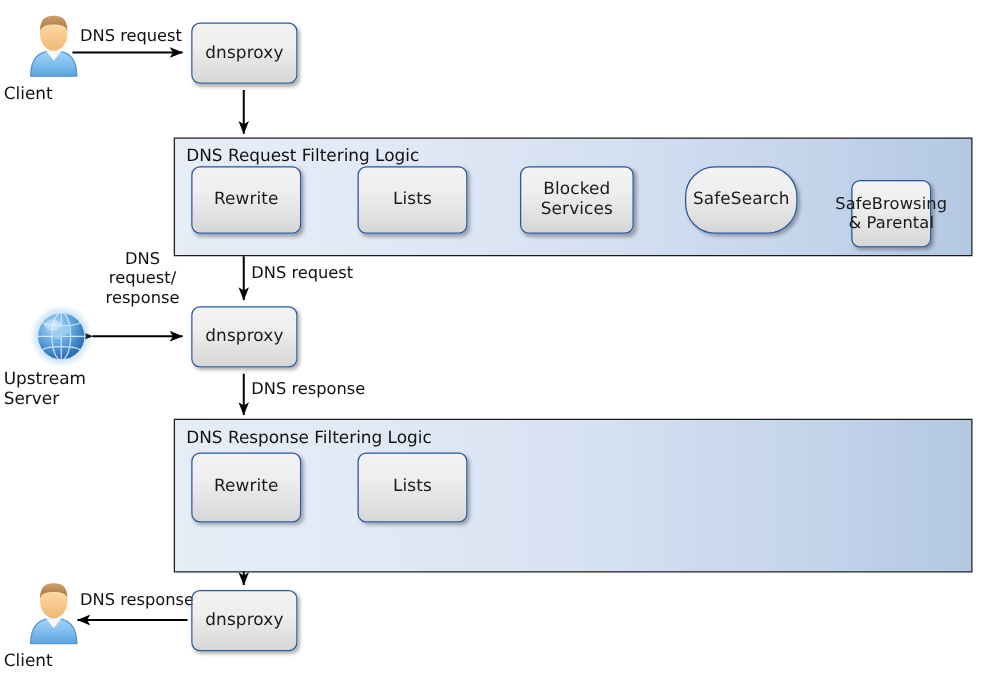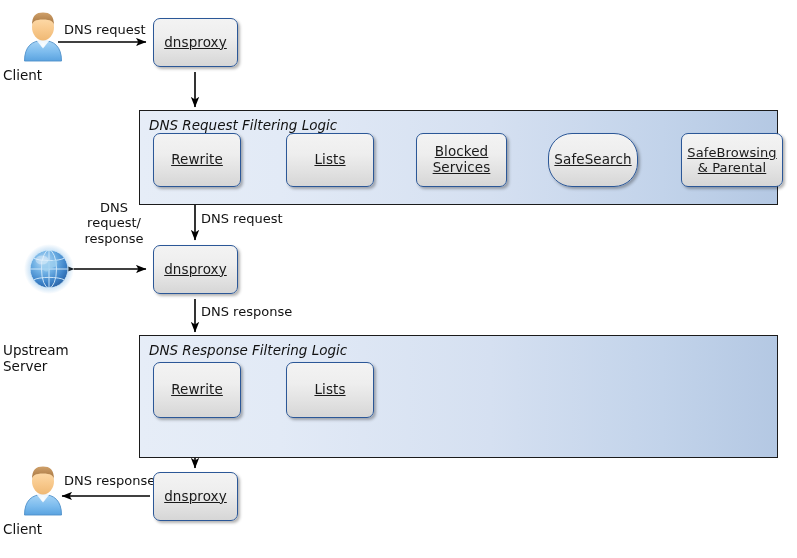--- a/index.html
+++ b/index.html
@@ -37,31 +37,29 @@
     background: linear-gradient(to bottom, #f3f3f3 0%, #eeeeee 38%, #e2e2e2 70%, #d6d6d6 100%);
     box-shadow: 2px 2px 3px rgba(0,0,0,0.30);
     display: flex;
     align-items: center;
     justify-content: center;
     text-align: center;
     color: #1a1a1a;
     font-size: 13.5px;
     line-height: 1.18;
     letter-spacing: 0.1px;
-    text-decoration: underline;
   }
   .node span { display: block; }
 
   
   .panel {
     position: absolute;
     box-sizing: border-box;
     border: 1.6px solid #1b1b1b;
     background: linear-gradient(to right, #e6edf7 0%, #e2eaf6 22%, #d5e0f1 55%, #c2d3ea 82%, #b4c8e3 100%);
-    font-style: italic;
   }
   .panel-title {
     position: absolute;
     left: 9px;
     top: 6px;
     font-size: 13.5px;
     color: #111111;
     white-space: nowrap;
   }
 
@@ -174,21 +172,21 @@
       <path d="M1.5,49 C1.5,34.5 9,28.5 20,28.5 C31,28.5 38.5,34.5 38.5,49 Z" fill="url(#shirtGrad)" stroke="#4e90c9" stroke-width="0.9"></path>
       <path d="M14,29 L20,36.5 L26,29 L26,27 L14,27 Z" fill="#ffffff" opacity="0.85"></path>
       <ellipse cx="20" cy="15" rx="11" ry="13.5" fill="url(#faceGrad)"></ellipse>
       <path d="M9,14 C9,3.2 13,0.6 20,0.6 C27,0.6 31,3.2 31,14 C31,9.6 27.5,7.6 20,7.6 C12.5,7.6 9,9.6 9,14 Z" fill="url(#hairGrad)"></path>
       <ellipse cx="20" cy="33" rx="2" ry="2" fill="#ffffff" opacity="0.5"></ellipse>
     </g>
   </svg>
 
   <div class="caption" style="left:3px; top:68px; width:82px;">Client</div>
 
-  <div class="caption" style="left:3px; top:296px; width:92px;margin-top:47px;">Upstream
+  <div class="caption" style="left:3px; top:296px; width:92px;">Upstream
 Server</div>
 
   <div class="caption" style="left:3px; top:522px; width:82px;">Client</div>
 
   <div class="edge-label" style="left:64px; top:22px;">DNS request</div>
 
   <div class="edge-label" style="left:201px; top:211px;">DNS request</div>
 
   <div class="edge-label center" style="left:78px; top:200px; width:72px;">DNS
 request/
@@ -224,21 +222,21 @@
 
   <div class="node" style="left:416px; top:133px; width:91px; height:54px;">
     <span>Blocked
 Services</span>
   </div>
 
   <div class="node" style="left:548px; top:133px; width:90px; height:54px;border-radius:24px;">
     <span>SafeSearch</span>
   </div>
 
-  <div class="node" style="left:681px; top:133px; width:102px; height:54px; font-size:13px;justify-content:center;">
+  <div class="node" style="left:681px; top:144px; width:64px; height:54px; font-size:13px;justify-content:center;">
     <span>SafeBrowsing
 &amp; Parental</span>
   </div>
 
   <div class="panel" style="left:139px; top:335px; width:639px; height:123px;">
     <div class="panel-title">DNS Response Filtering Logic</div>
   </div>
 
   <div class="node" style="left:153px; top:362px; width:88px; height:56px;">
     <span>Rewrite</span>

